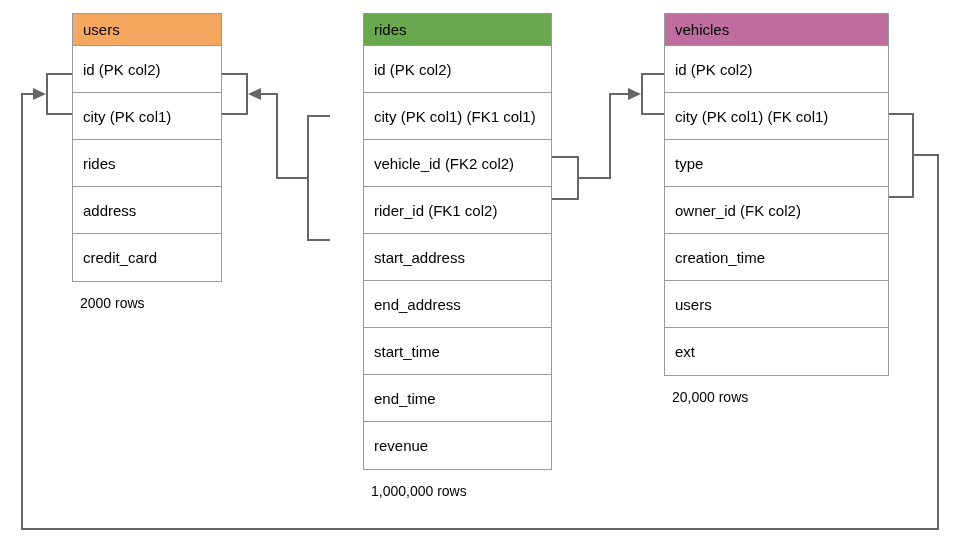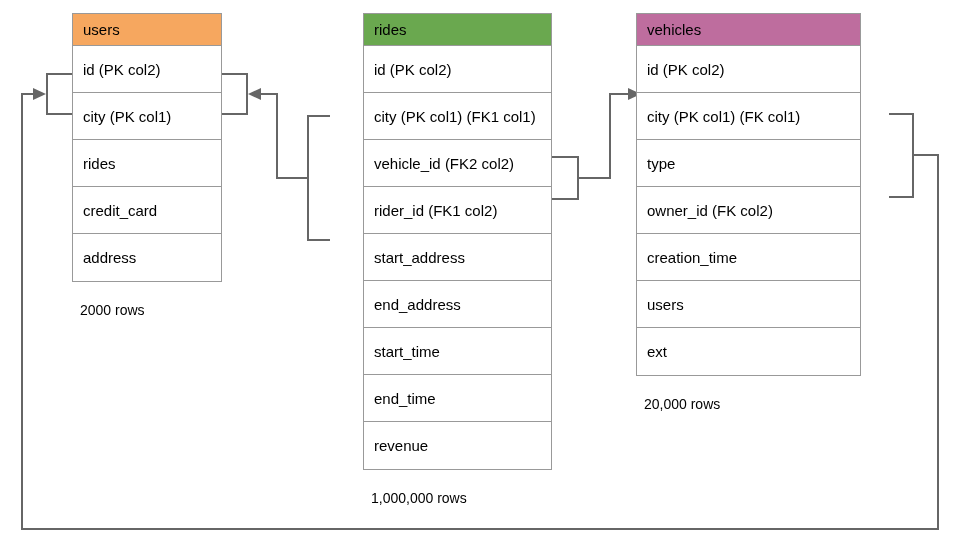--- a/index.html
+++ b/index.html
@@ -59,21 +59,21 @@
     padding-left: 10px;
     font-size: 15px;
     color: #000000;
     background: #ffffff;
     border-bottom: 1px solid var(--table-border, #999999);
   }
   .col-row:last-child {
     border-bottom: none;
   }
   .rowcount {
-    margin-top: 20px;
+    margin-top: 13px;
     padding-left: 8px;
     font-size: 14px;
     color: #000000;
   }
 </style>
 </head>
 <body>
 
 <div class="canvas">
 
@@ -95,22 +95,22 @@
     <polygon points="46,94 33,88 33,100"></polygon>
   </svg>
 
   <div class="db-table" style="left:72px; top:13px; width:150px;">
     <div class="tbl-box">
       <div class="thead" style="background: rgb(246, 167, 95);">users</div>
       <div class="cols">
           <div class="col-row">id (PK col2)</div>
           <div class="col-row">city (PK col1)</div>
           <div class="col-row">rides</div>
+          <div class="col-row">address</div>
           <div class="col-row">credit_card</div>
-          <div class="col-row">address</div>
         </div>
     </div>
     <div class="rowcount">2000 rows</div>
   </div>
 
   <div class="db-table" style="left:330px; top:13px; width:222px;padding-left:33px;">
     <div class="tbl-box">
       <div class="thead" style="background: rgb(106, 168, 79);">rides</div>
       <div class="cols">
           <div class="col-row">id (PK col2)</div>
@@ -120,21 +120,21 @@
           <div class="col-row">start_address</div>
           <div class="col-row">end_address</div>
           <div class="col-row">start_time</div>
           <div class="col-row">end_time</div>
           <div class="col-row">revenue</div>
         </div>
     </div>
     <div class="rowcount">1,000,000 rows</div>
   </div>
 
-  <div class="db-table" style="left:636px; top:13px; width:225px;">
+  <div class="db-table" style="left:664px; top:13px; width:225px;">
     <div class="tbl-box">
       <div class="thead" style="background: rgb(190, 109, 158);">vehicles</div>
       <div class="cols">
           <div class="col-row">id (PK col2)</div>
           <div class="col-row">city (PK col1) (FK col1)</div>
           <div class="col-row">type</div>
           <div class="col-row">owner_id (FK col2)</div>
           <div class="col-row">creation_time</div>
           <div class="col-row">users</div>
           <div class="col-row">ext</div>

